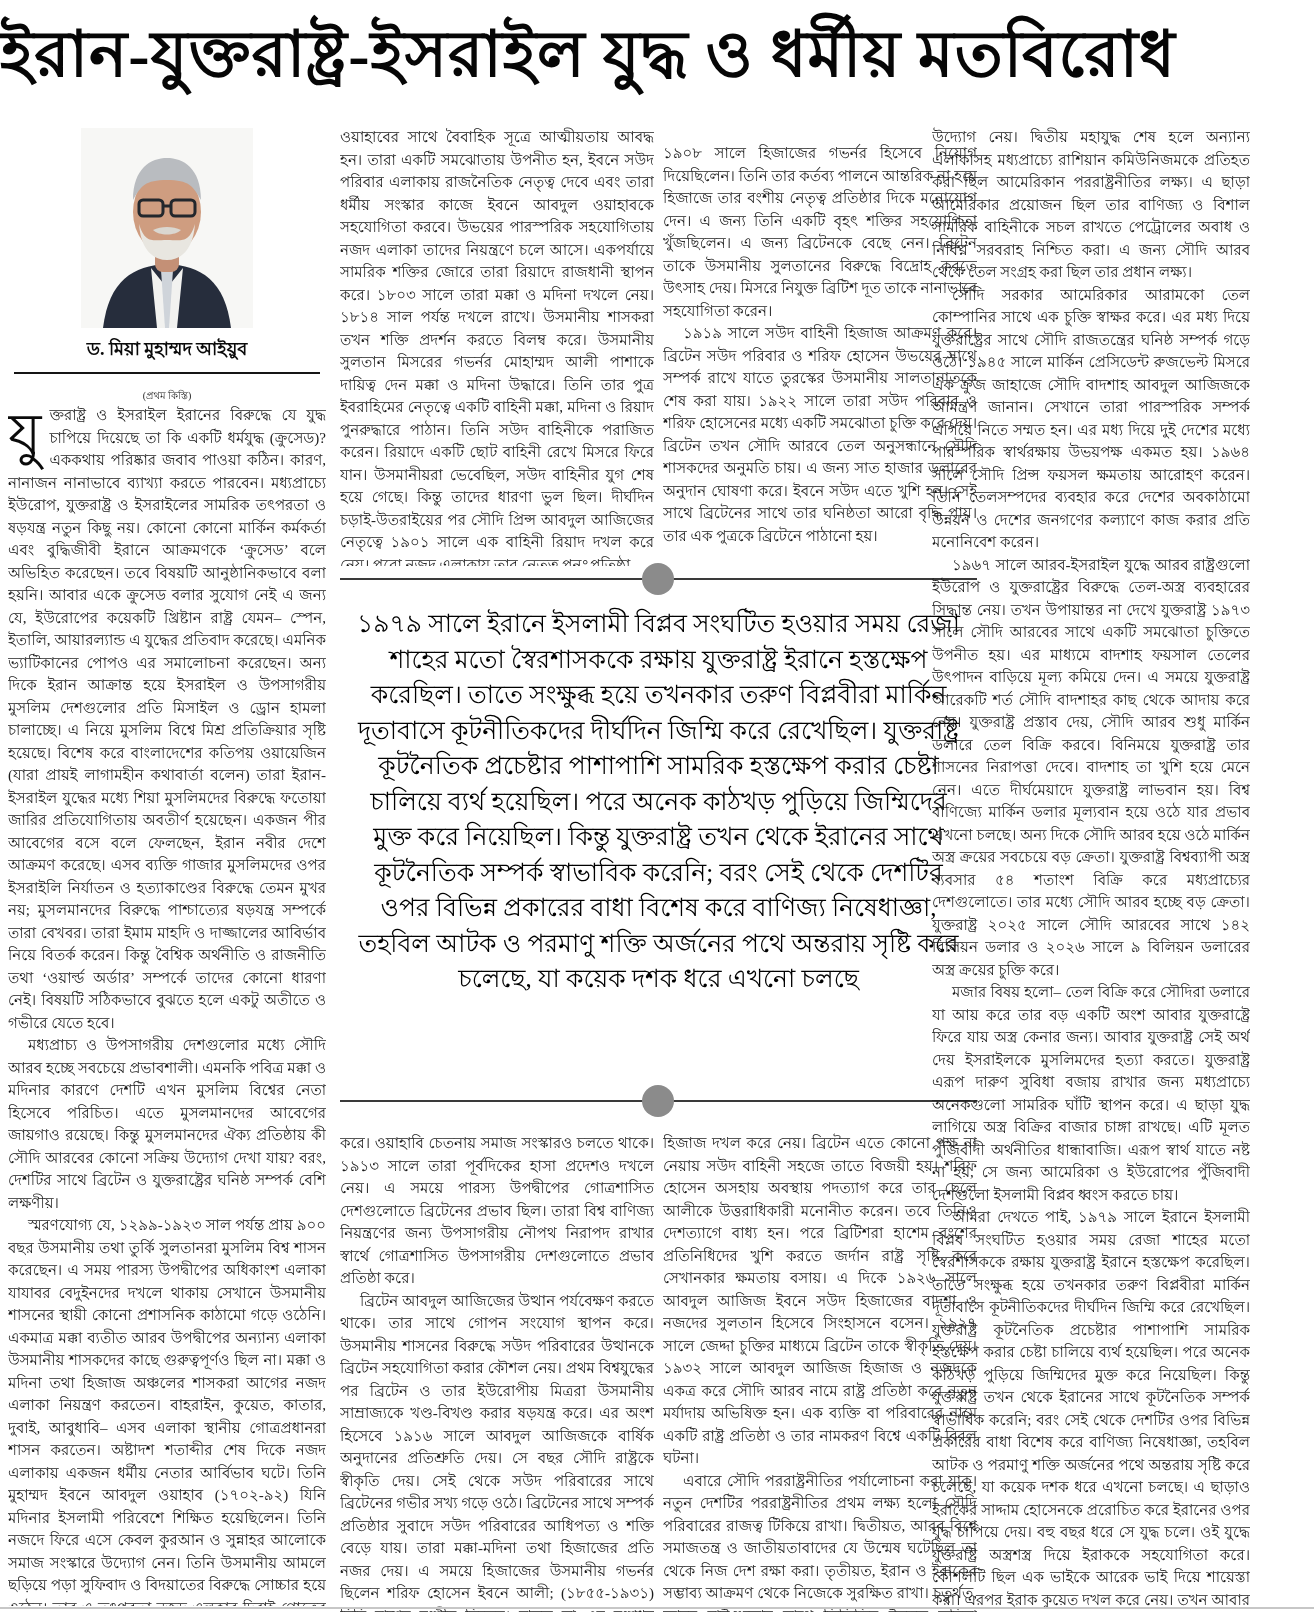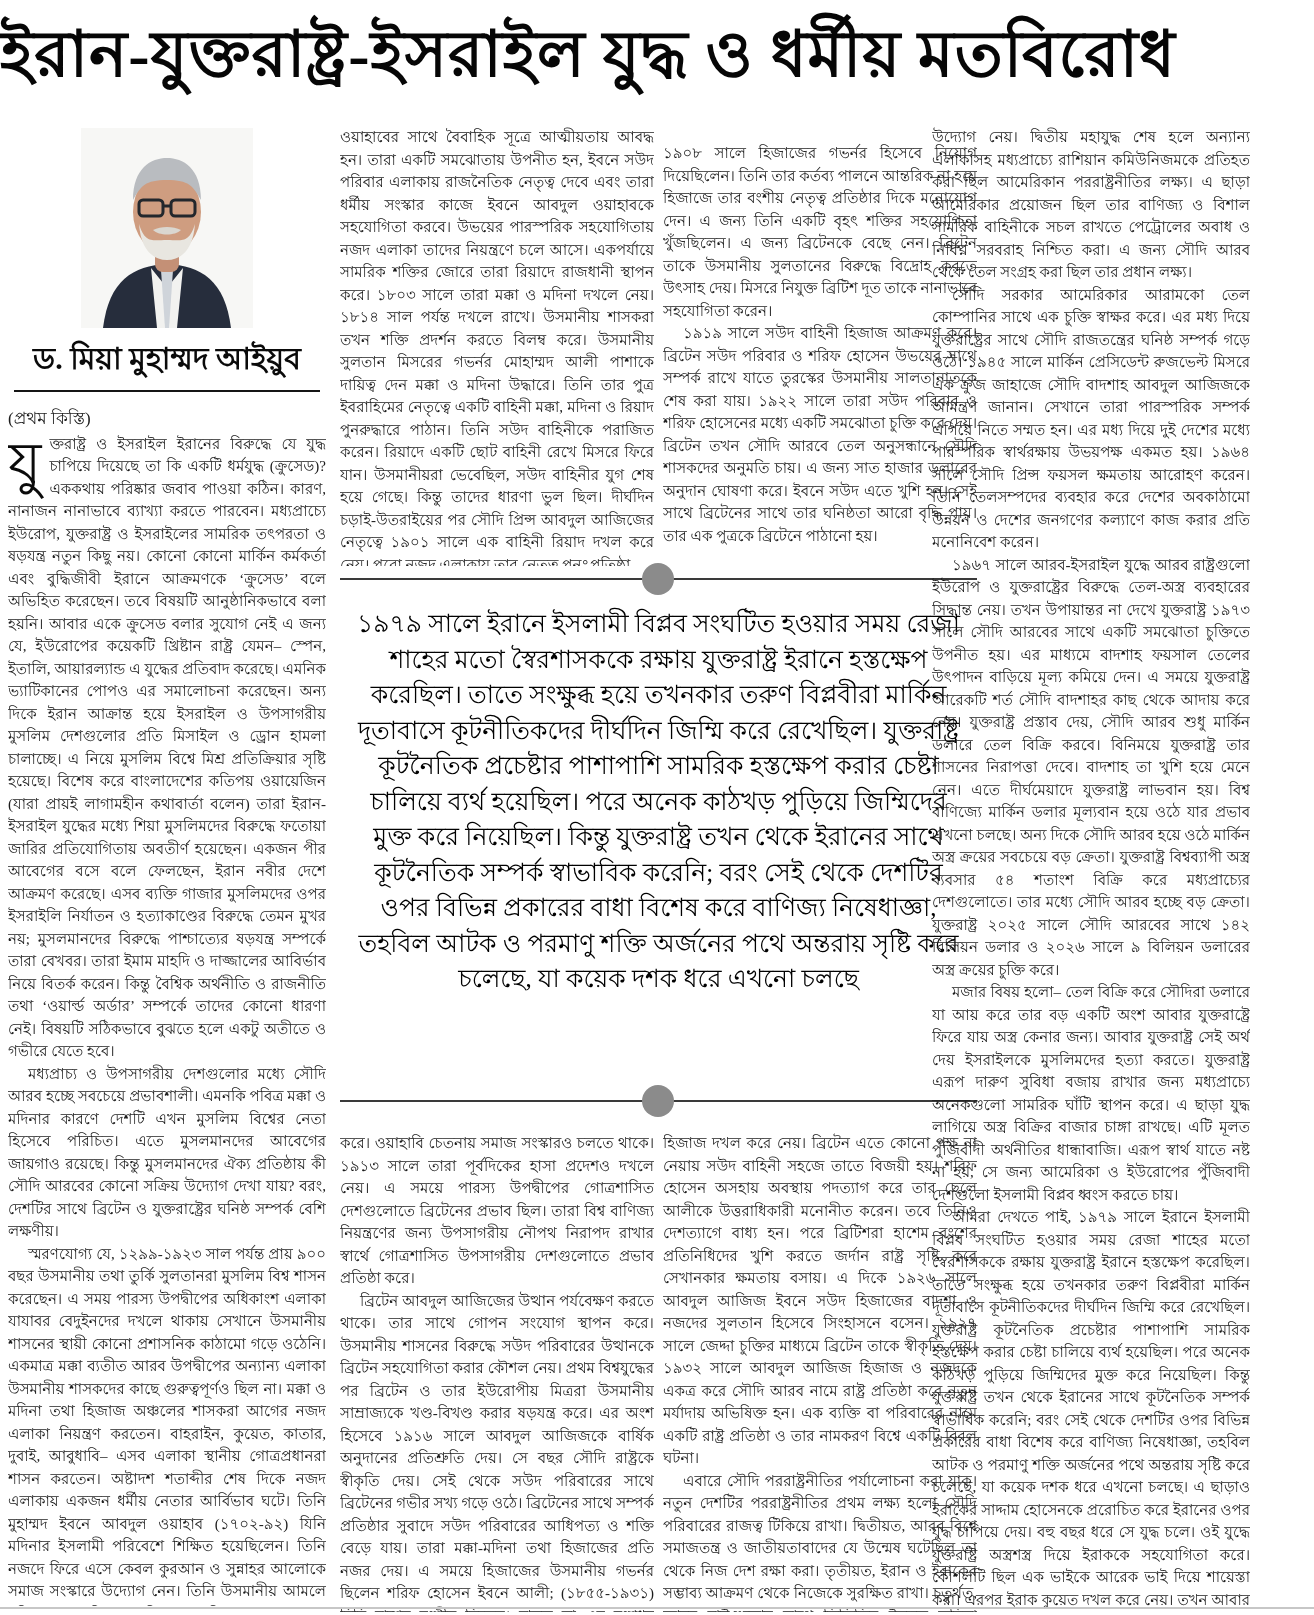--- a/index.html
+++ b/index.html
@@ -13,32 +13,32 @@
     position:absolute; left:0; top:12px; width:100%;
     text-align:left; font-size:64px; font-weight:700; color:#060606;
     line-height:1.35; letter-spacing:1px;
   }
   .col {
     position:absolute; font-size:15px; line-height:1.5;
     text-align:justify; overflow:hidden;
   }
   .para { text-align:justify; }
   .para.indent { text-indent:20px; }
-  .kisti { text-align:left; font-size:17px; margin:2px 0 1px; }
+  .kisti { text-align:center; font-size:10px; margin:2px 0 1px; }
   .dropcap {
     float:left; font-size:58px; line-height:0.85;
     padding:6px 8px 0 0; color:#0a0a0a;
   }
   .photo-wrap { width:100%; display:flex; justify-content:center; }
   .photo {
     width:172px; height:200px; background:linear-gradient(#fbfbfa,#f0f0ee);
     overflow:hidden;
   }
   .author-name {
-    text-align:center; font-weight:700; font-size:30px; margin-top:8px; color:#0a0a0a;
+    text-align:center; font-weight:700; font-size:18px; margin-top:8px; color:#0a0a0a;
   }
   .author-rule { border-bottom:2px solid #151515; margin:9px 6px 14px 6px; }
   .pq-rule { position:absolute; height:2px; background:#3a3a3a; }
   .pq-dot {
     position:absolute; width:32px; height:32px; border-radius:50%;
     background:#8b8b8b;
   }
   .pullquote {
     position:absolute; text-align:center; font-size:25px; line-height:1.42;
     color:#000; overflow:hidden;

